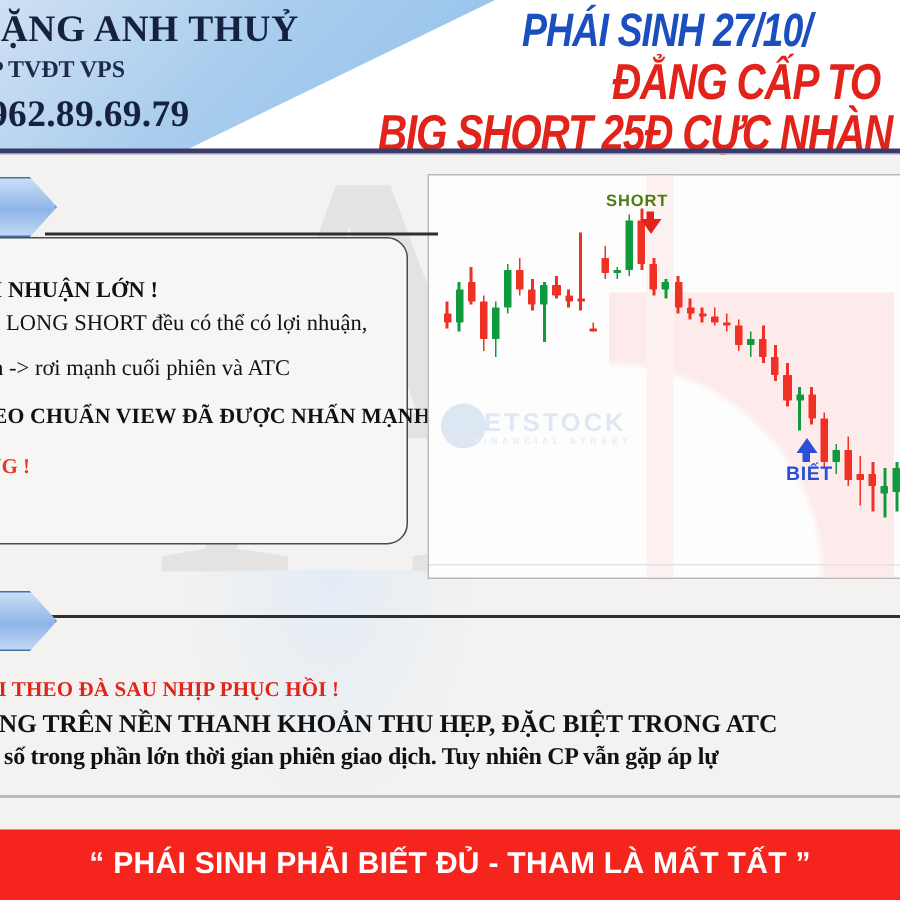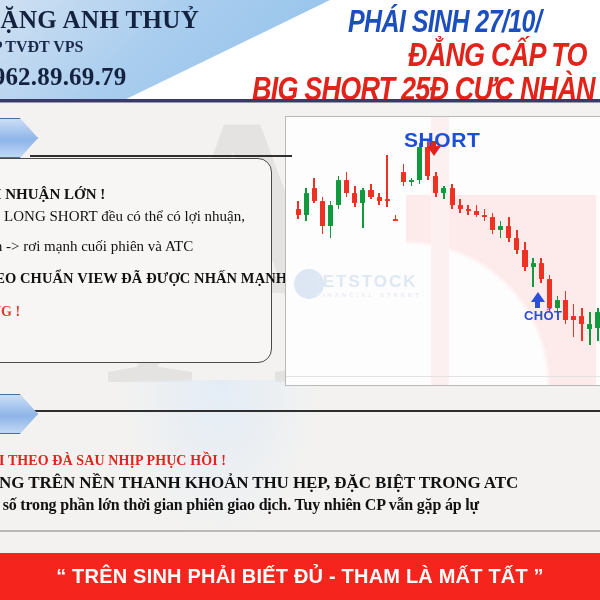--- a/index.html
+++ b/index.html
@@ -129,22 +129,22 @@
   .ch-baseline{position:absolute;left:0;bottom:8px;width:322px;height:1px;background:#e3e3e3;}
 
   .candle{position:absolute;z-index:5;}
   .wick{position:absolute;width:1.6px;left:50%;margin-left:-.8px;}
   .body{position:absolute;width:100%;left:0;border-radius:.5px;}
   .up .wick,.up .body{background:#0f9a3e;}
   .dn .wick,.dn .body{background:#ef3124;}
 
   .lbl-short{
     position:absolute;left:404px;top:128px;z-index:7;
-    font-family:"Liberation Sans",sans-serif;font-weight:bold;font-size:21px;
-    color:#1d4ed8;letter-spacing:.6px;
+    font-family:"Liberation Sans",sans-serif;font-weight:bold;font-size:11px;
+    color:#4d7c0f;letter-spacing:.6px;
   }
   .arr-short{
     position:absolute;left:427px;top:146px;width:0;height:0;z-index:7;
     border-left:7px solid transparent;border-right:7px solid transparent;
     border-top:10px solid #e2231a;
   }
   .arr-short-stem{position:absolute;left:431px;top:141px;width:5px;height:7px;background:#e2231a;z-index:7;}
   .lbl-chot{
     position:absolute;left:524px;top:308px;z-index:7;
     font-family:"Liberation Sans",sans-serif;font-weight:bold;font-size:13px;
@@ -370,28 +370,28 @@
           </div>
         </div>
       <div class="ch-baseline"></div>
     </div>
   </div>
   <div class="lbl-short">SHORT</div>
   <div class="arr-short-stem"></div>
   <div class="arr-short"></div>
   <div class="arr-chot"></div>
   <div class="arr-chot-stem"></div>
-  <div class="lbl-chot">CHỐT</div>
+  <div class="lbl-chot">BIẾT</div>
 
   <div class="hex hex2"></div>
   <div class="hexline hexline2"></div>
 
   <div class="btxt bl1">ỐI THEO ĐÀ SAU NHỊP PHỤC HỒI !</div>
   <div class="btxt bl2">ỘNG TRÊN NỀN THANH KHOẢN THU HẸP, ĐẶC BIỆT TRONG ATC</div>
   <div class="btxt bl3">hỉ số trong phần lớn thời gian phiên giao dịch. Tuy nhiên CP vẫn gặp áp lự</div>
   <div class="bot-rule"></div>
   <div class="footer-gap"></div>
 
   <div class="footer">
-    <span>“ TRÊN SINH PHẢI BIẾT ĐỦ - THAM LÀ MẤT TẤT ”</span>
+    <span>“ PHÁI SINH PHẢI BIẾT ĐỦ - THAM LÀ MẤT TẤT ”</span>
   </div>
 
 </div>
 
 </body></html>

